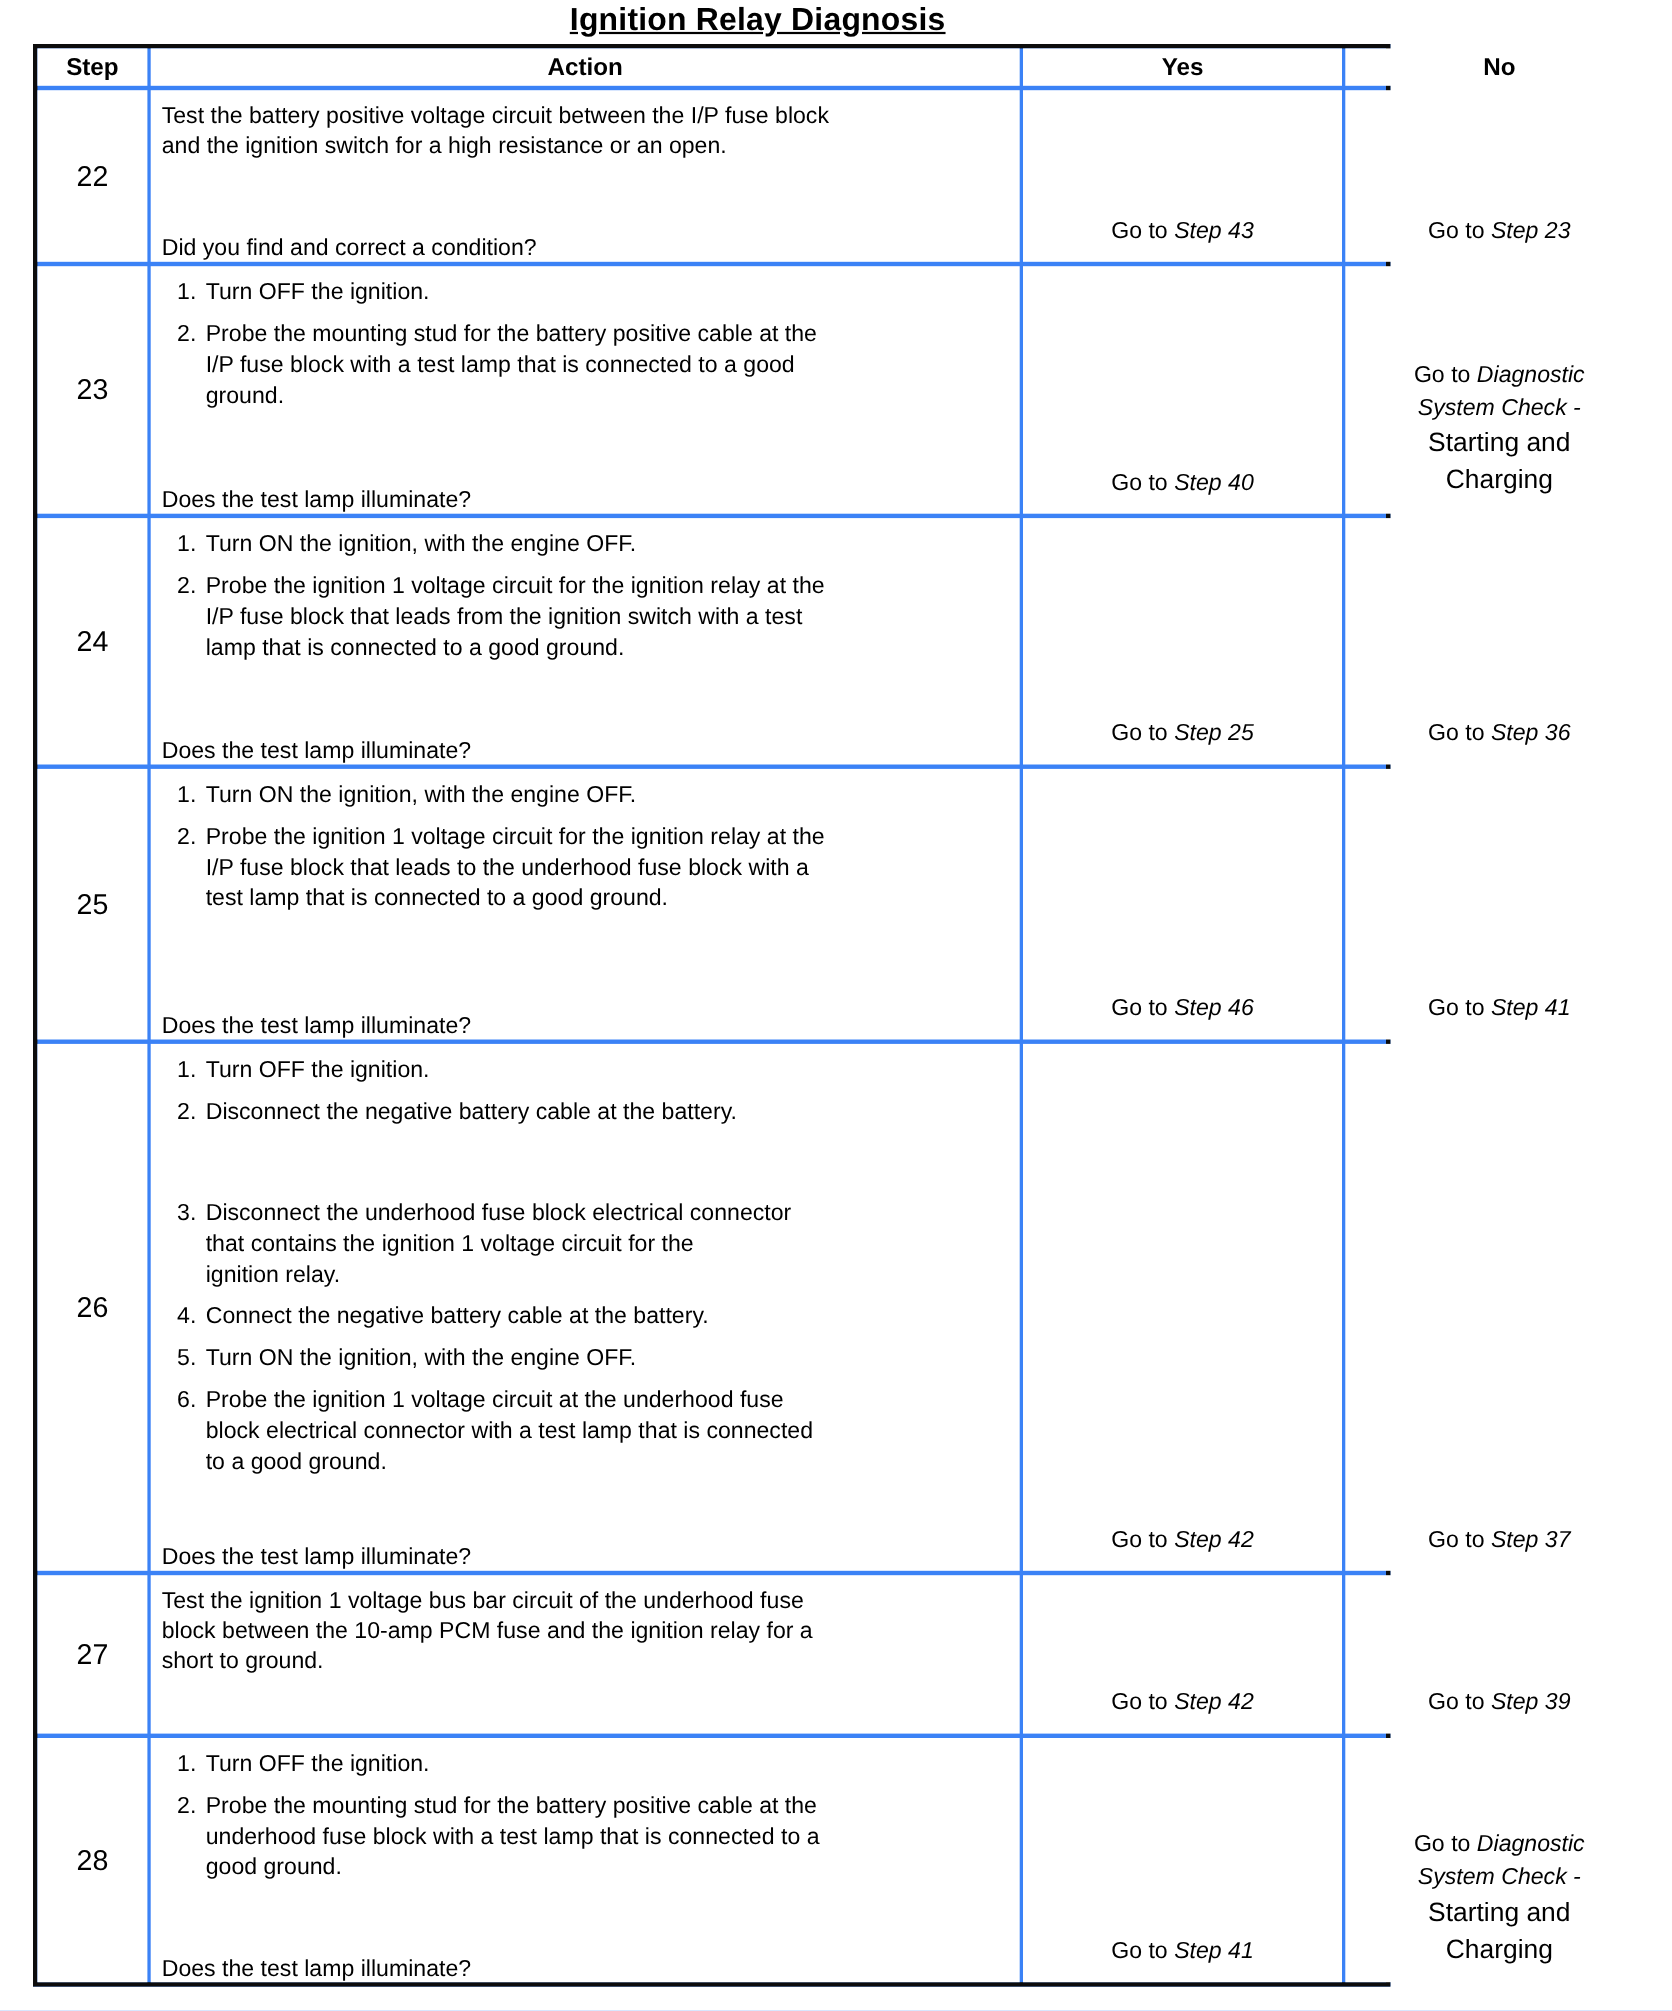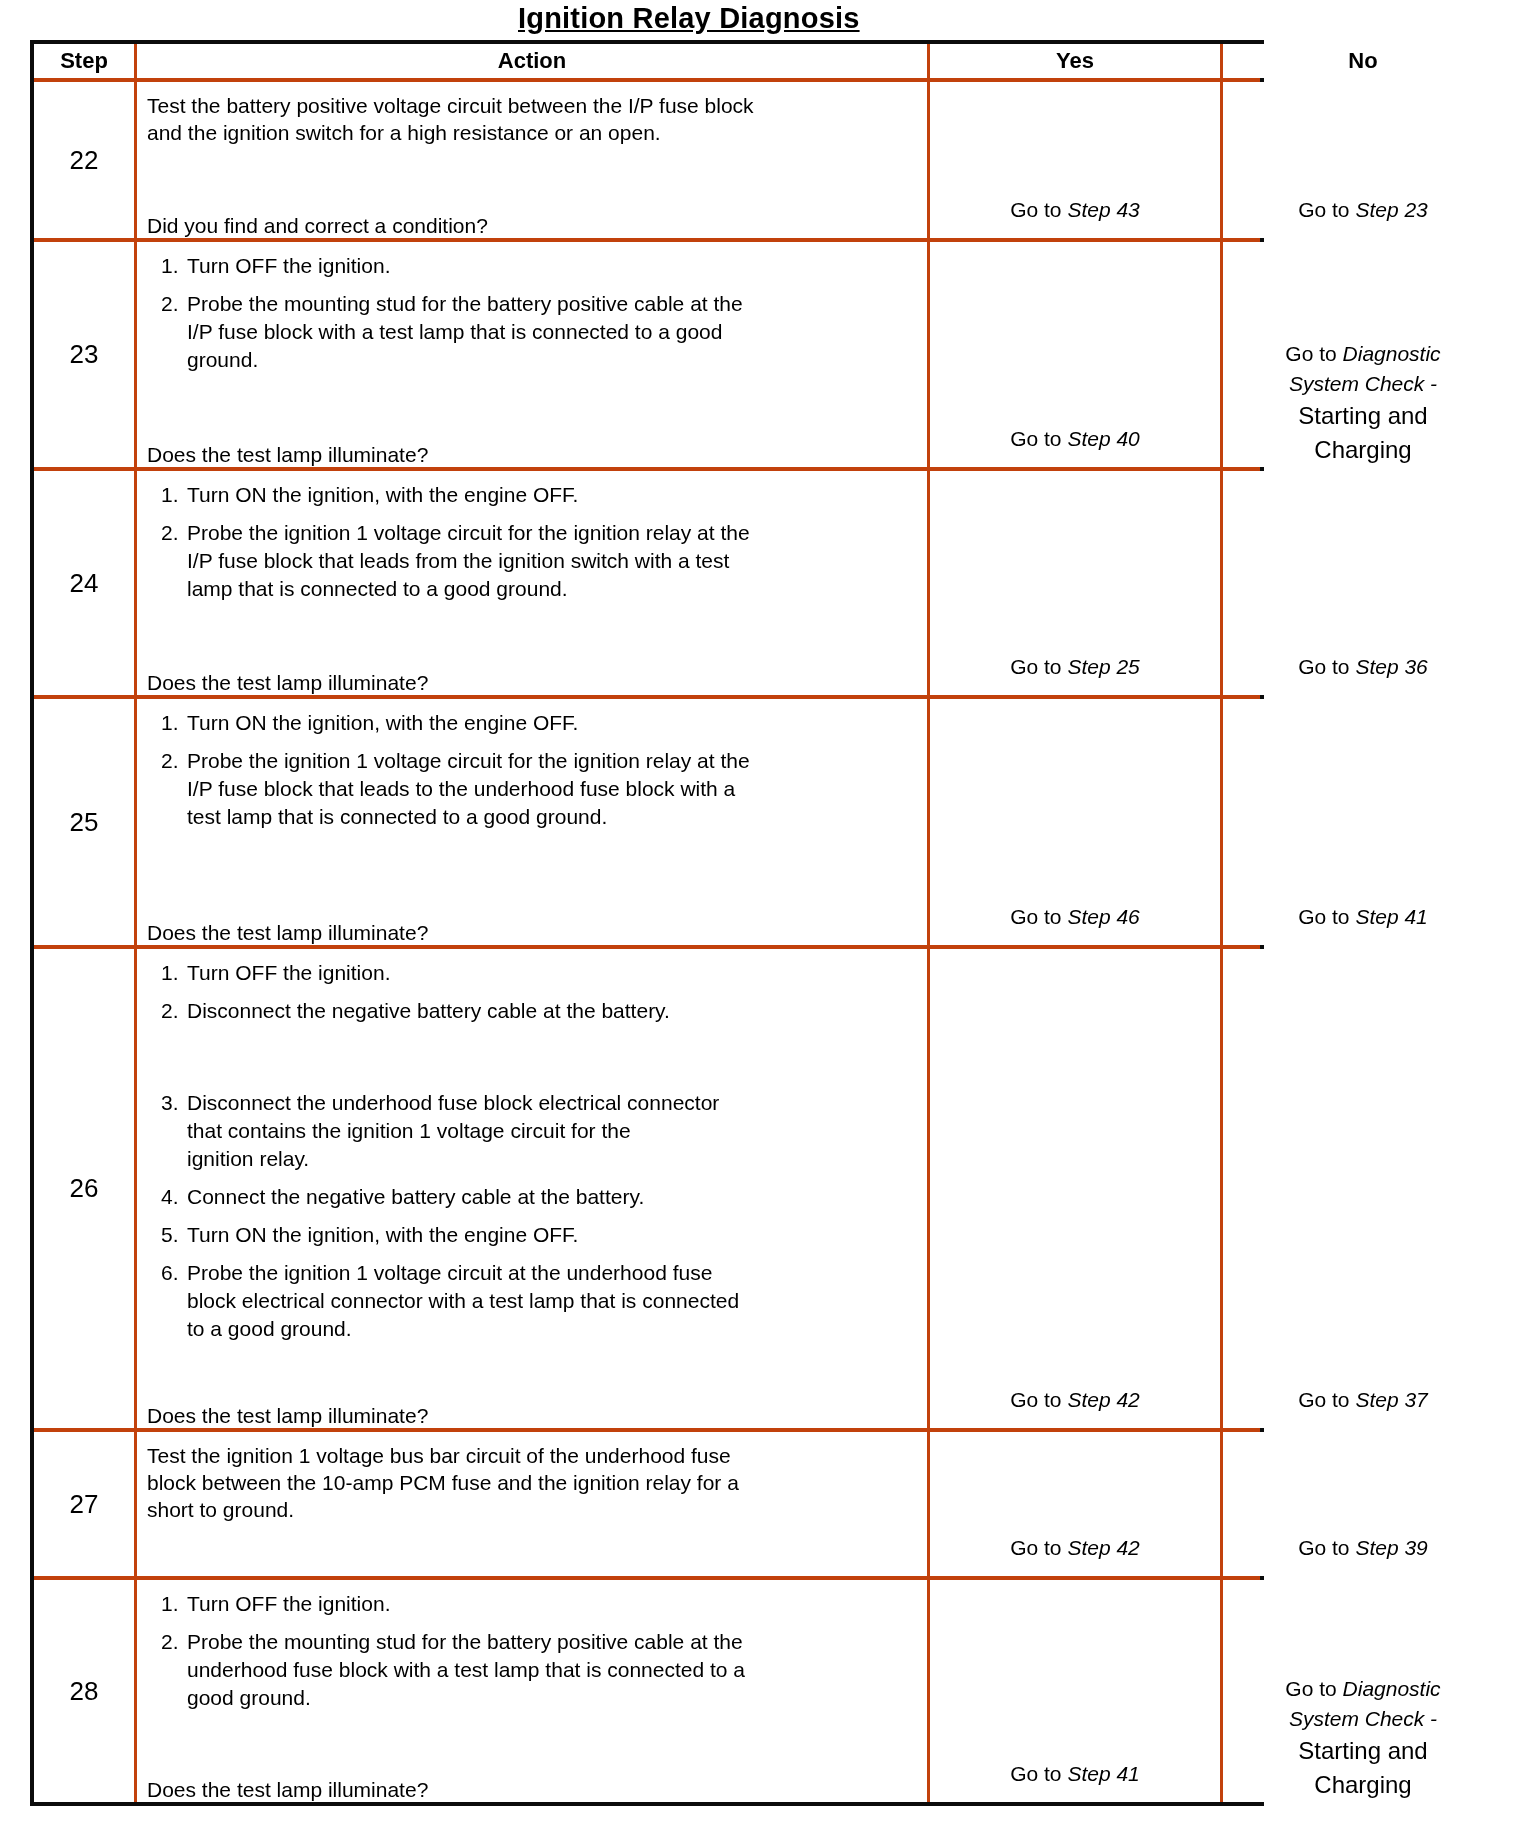--- a/index.html
+++ b/index.html
@@ -15,21 +15,21 @@
     white-space:nowrap;
     text-decoration:underline;
   }
   .diag-table{
     position:absolute;left:30px;top:40px;
     width:1234px;box-sizing:border-box;
     display:grid;
     grid-template-columns:100px 790px 290px 280px;
     grid-template-rows:34px 156px 225px 224px 246px 479px 144px 222px;
     gap:4px 3px;
-    background:#c2410c;
+    background:#3b82f6;
     border:4px solid #0c0c0c;
   }
   .row{display:contents;}
   .cell{background:#ffffff;box-sizing:border-box;overflow:hidden;}
   .th{
     display:flex;align-items:center;justify-content:center;
     font-weight:bold;font-size:22px;
   }
   .step-cell{
     display:flex;align-items:center;justify-content:center;
@@ -52,21 +52,21 @@
     font-size:21px;line-height:28px;
   }
   .itext{
     flex:1;font-size:21px;line-height:28px;white-space:pre-line;
   }
   .question{font-size:21px;line-height:25px;}
   .yes-cell,.no-cell{
     display:flex;flex-direction:column;align-items:center;
     justify-content:flex-end;padding-bottom:16px;
   }
-  .no-cell.center{padding-bottom:0;padding-top:70px;}
+  .no-cell.center{justify-content:center;padding-bottom:0;padding-top:70px;}
   .goto{font-size:21px;line-height:25px;white-space:nowrap;text-align:center;}
   .goto.diag{
     white-space:normal;width:190px;line-height:30px;
   }
   .goto .suffix{font-size:24px;line-height:34px;}
 </style>
 </head>
 <body>
 
 <div class="page">

